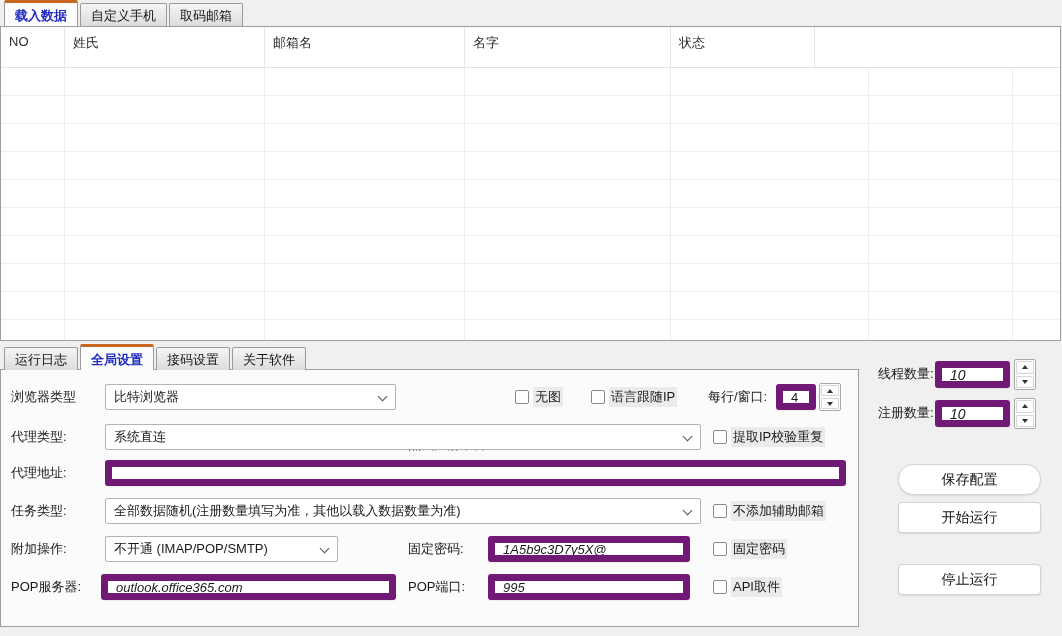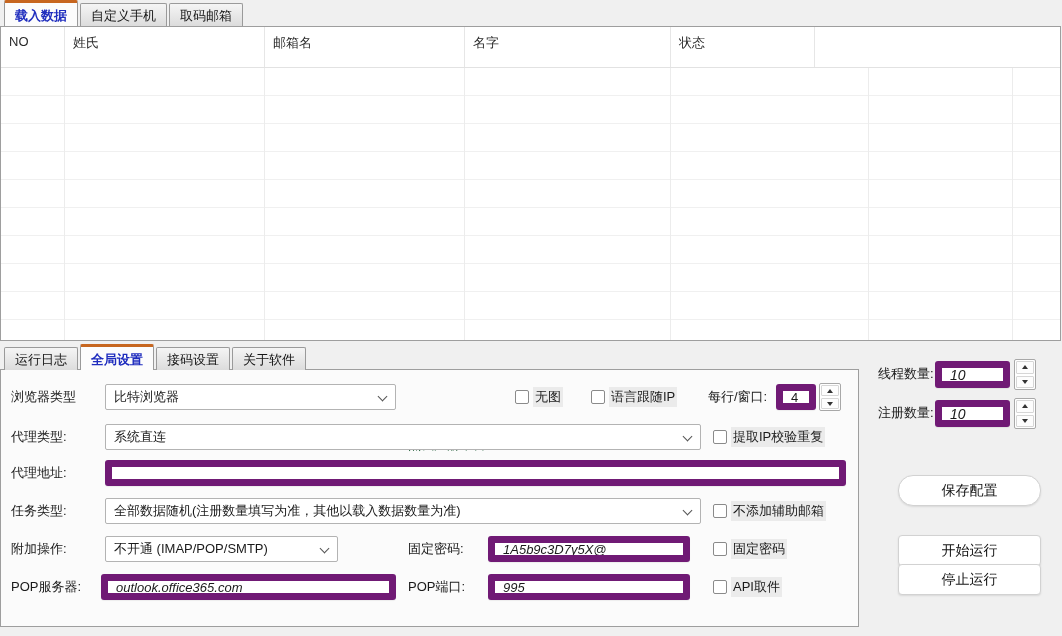--- a/index.html
+++ b/index.html
@@ -229,15 +229,15 @@
 <input class="abs tbox italic" style="left: 935px; top: 400px; width: 75px; height: 27px; font-size: 14px;" value="10">
 <div class="abs spinner" style="left:1014px; top:398px; height:31px;">
   <span class="spin-btn">
       <span class="arr-up"></span>
     </span>
   <span class="spin-btn">
       <span class="arr-down"></span>
     </span>
 </div>
 
-<div class="abs btn" style="left:898px; top:475px;border-radius:15px;">保存配置</div>
-<div class="abs btn" style="left:898px; top:535px;">开始运行</div>
+<div class="abs btn" style="left:898px; top:464px;border-radius:15px;">保存配置</div>
+<div class="abs btn" style="left:898px; top:502px;">开始运行</div>
 <div class="abs btn" style="left:898px; top:564px;">停止运行</div>
 
 </body></html>

